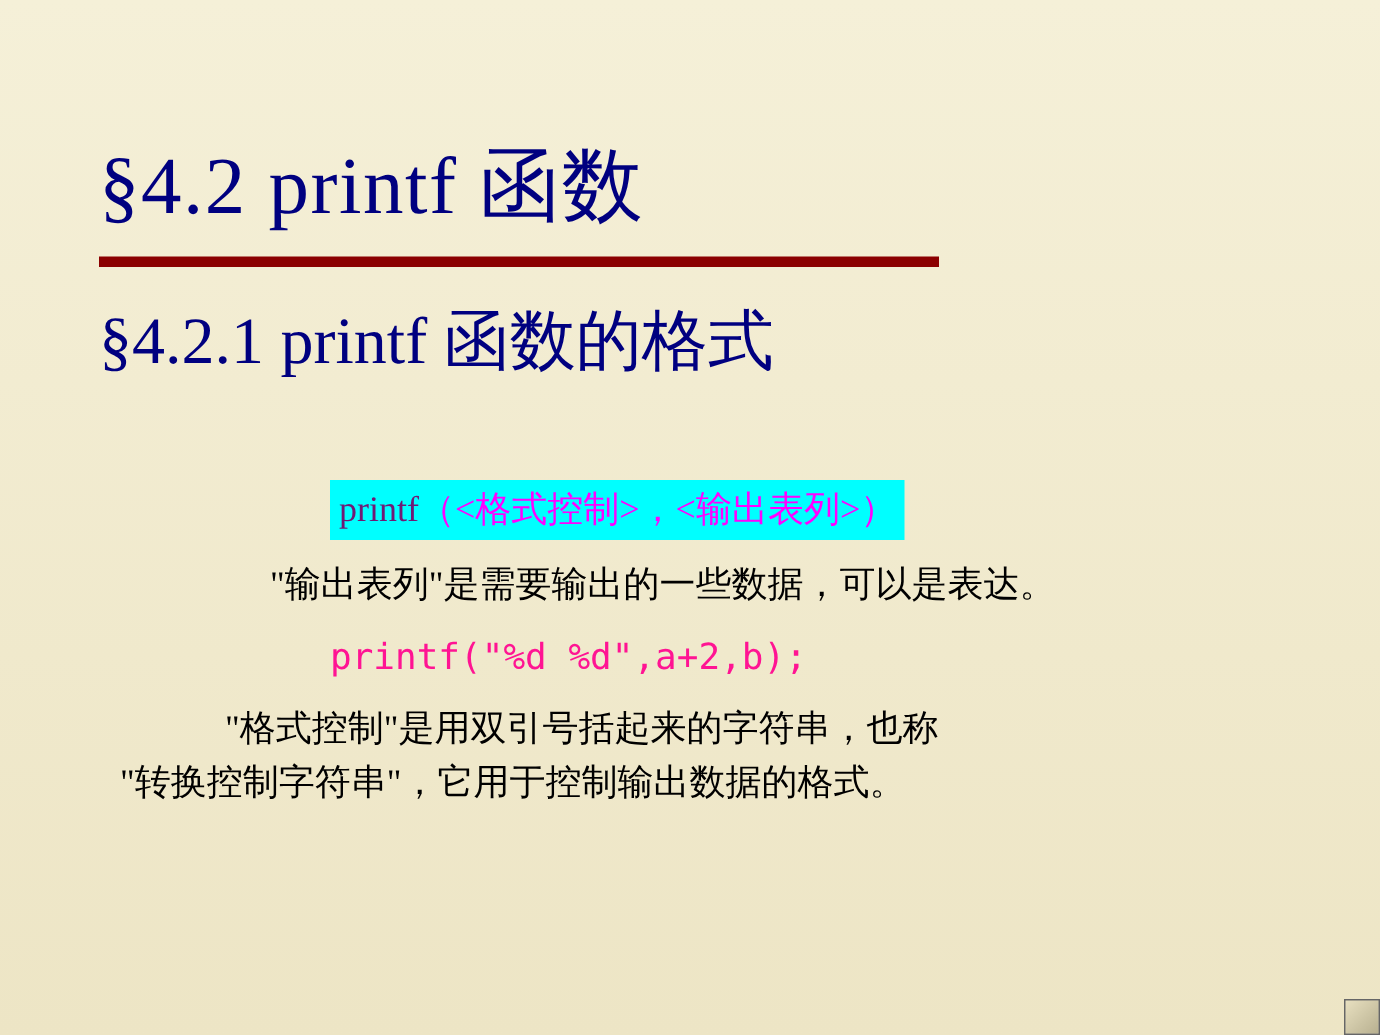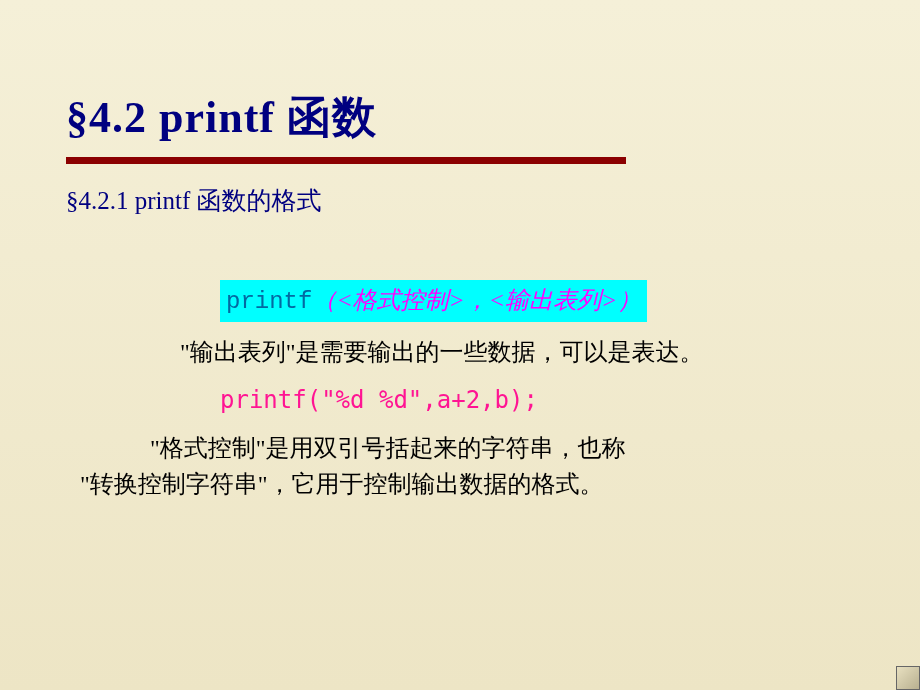--- a/index.html
+++ b/index.html
@@ -12,36 +12,36 @@
       width: 920px;
       height: 690px;
       background: linear-gradient(to bottom, #f5f0d8 0%, #ede5c5 100%);
       font-family: "SimSun", "宋体", serif;
       position: relative;
       overflow: hidden;
     }
     
     .main-title {
       color: #000080;
-      font-size: 44px;
-      font-weight: bold;
+      font-size: 54px;
+      font-weight: normal;
       padding: 88px 0 0 66px;
       letter-spacing: 1px;
     }
     
     .title-underline {
       height: 7px;
       background-color: #8B0000;
       margin: 10px 66px 0 66px;
       width: 560px;
     }
     
     .subtitle {
       color: #000080;
-      font-size: 25px;
+      font-size: 44px;
       font-weight: normal;
       padding: 20px 16px 0 66px;
     }
     
     .content {
       padding: 48px 60px 0 80px;
       font-size: 24px;
       line-height: 1.5;
     }
     
@@ -52,27 +52,26 @@
     
     .highlight-box {
       background-color: #00FFFF;
       display: inline-block;
       padding: 2px 6px;
       margin: 15px 0 12px 140px;
       font-size: 24px;
     }
     
     .highlight-box .printf-word {
-      color: #0369a1;
-      font-family: Liberation Mono, monospace;
+      color: #701a75;
+      font-family: Liberation Serif, serif;
     }
     
     .highlight-box .paren-content {
       color: #FF00FF;
-      font-style: italic;
     }
     
     .para2 {
       padding-left: 100px;
       color: #000000;
     }
     
     .para2-cont {
       padding-left: 0;
       color: #000000;

